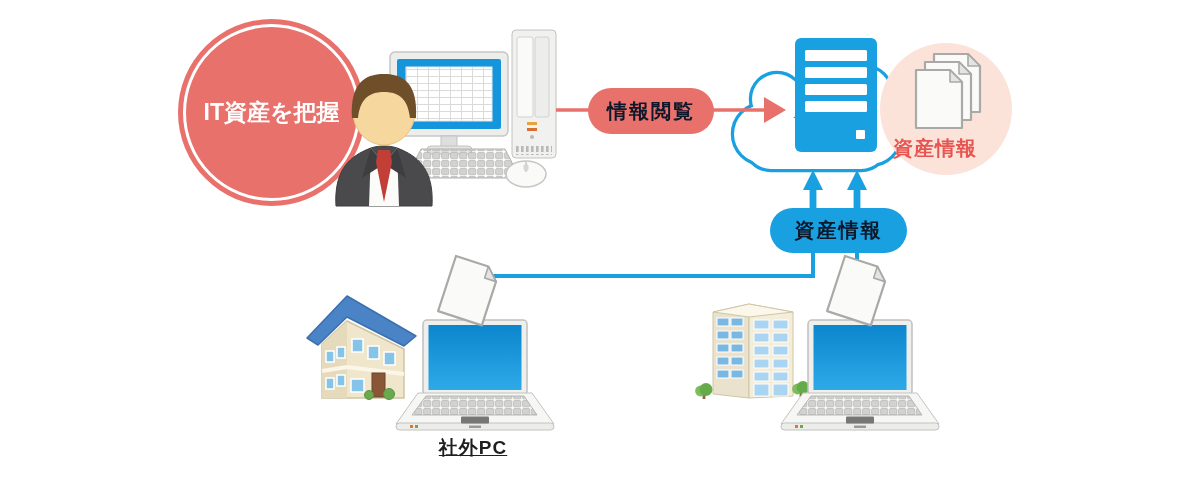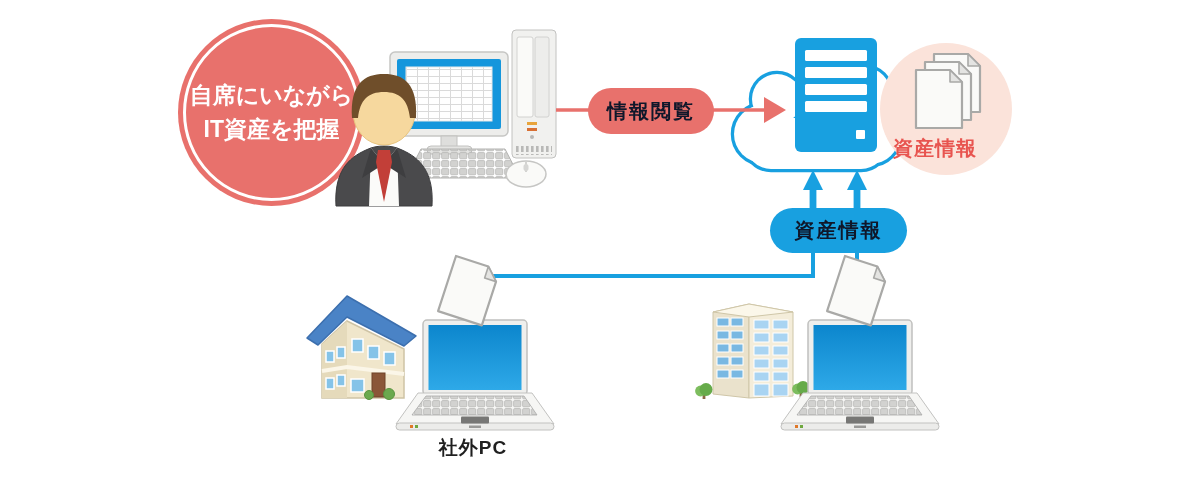--- a/index.html
+++ b/index.html
@@ -20,38 +20,37 @@
     font-weight:bold;font-size:20px;letter-spacing:2px;border-radius:23px;z-index:2;white-space:nowrap;
   }
   .pill-view{left:588px;top:88px;width:126px;height:46px;background:var(--accent-red,#e8716c);}
   .pill-collect{left:770px;top:208px;width:137px;height:45px;background:var(--accent-blue,#18a0e0);}
   .asset-label{
     position:absolute;left:893px;top:135px;width:106px;text-align:left;z-index:2;
     color:var(--red-text,#e8544f);font-size:20px;font-weight:bold;letter-spacing:1px;white-space:nowrap;
   }
   .pc-label{
     position:absolute;top:435px;width:110px;text-align:center;font-size:19px;font-weight:bold;
-    color:var(--ink,#1f1f1f);letter-spacing:1px;z-index:2;white-space:nowrap;
+    color:var(--ink,#1f1f1f);letter-spacing:1px;z-index:2;white-space:nowrap;text-decoration:underline;
   }
   .pc-label.ext{left:418px;}
   .pc-label.int{left:805px;}
   
   .fb{fill:var(--accent-blue,#18a0e0);}
   .sb{stroke:var(--accent-blue,#18a0e0);}
   .fr{fill:var(--accent-red,#e8716c);}
   .sr{stroke:var(--accent-red,#e8716c);}
   .fpink{fill:var(--pink-bg,#fbe3da);}
 </style>
 </head>
 <body style="background: rgb(255, 255, 255);">
 
 <div class="stage">
 
   <div class="badge">
-    <span class="line">自席にいながら</span>
     <span class="line">IT資産を把握</span>
   </div>
 
   <svg class="art" width="1200" height="499" viewBox="0 0 1200 499">
     <defs>
       <linearGradient id="gScr" x1="0" y1="0" x2="0" y2="1">
         <stop offset="0" stop-color="#0c86cd"></stop>
           <stop offset="1" stop-color="#2ea9e8"></stop>
       </linearGradient>
       <pattern id="keys" width="9" height="8" patternUnits="userSpaceOnUse">

